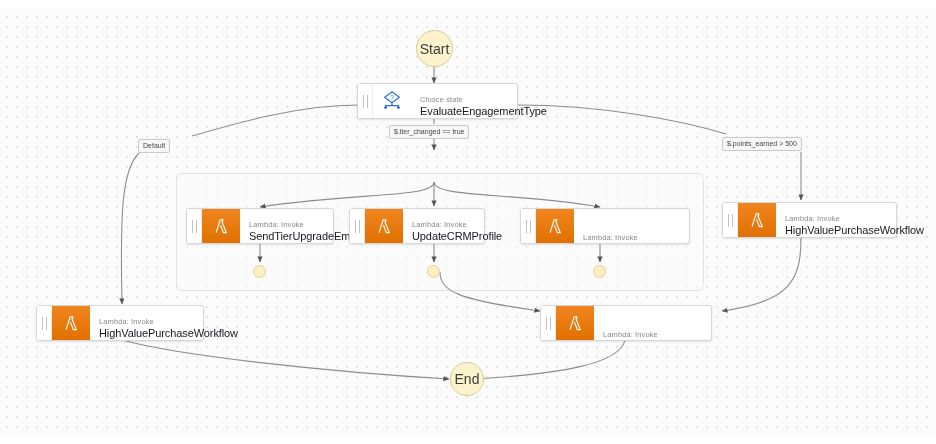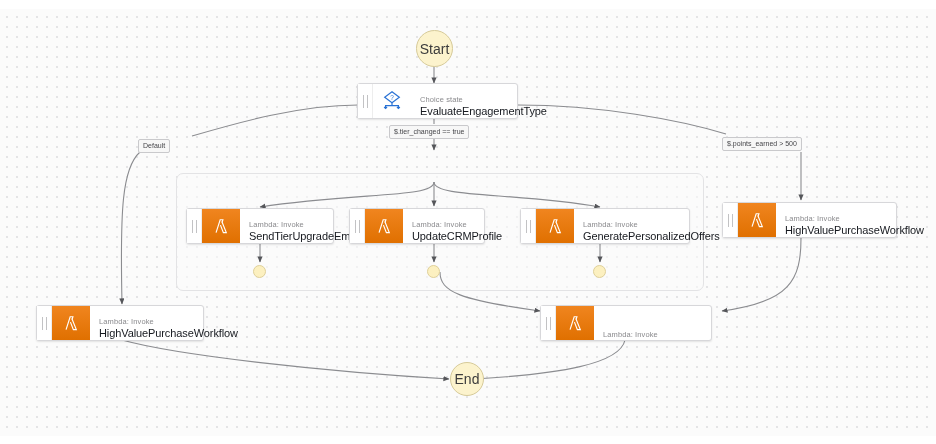--- a/index.html
+++ b/index.html
@@ -263,21 +263,20 @@
         <i></i>
       </div>
     <div class="icon-box lambda">
       <svg width="22" height="22" viewBox="0 0 24 24" fill="none" stroke="#ffffff" stroke-width="1.25">
         <path d="M6.6 19.2 L11.1 5.2 L14.1 5.2 L13.2 8.0"></path>
         <path d="M11.4 11.0 L14.6 19.2 L17.8 19.2 L12.9 7.0"></path>
       </svg>
     </div>
     <div class="labels">
       <span class="kind">Lambda: Invoke</span>
-      <span class="name">GeneratePersonalizedOffers</span>
     </div>
   </div>
 
   <div class="node" style="left:722px; top:202px; width:175px;">
     <div class="grip">
         <i></i>
       </div>
     <div class="icon-box lambda">
       <svg width="22" height="22" viewBox="0 0 24 24" fill="none" stroke="#ffffff" stroke-width="1.25">
         <path d="M6.6 19.2 L11.1 5.2 L14.1 5.2 L13.2 8.0"></path>

